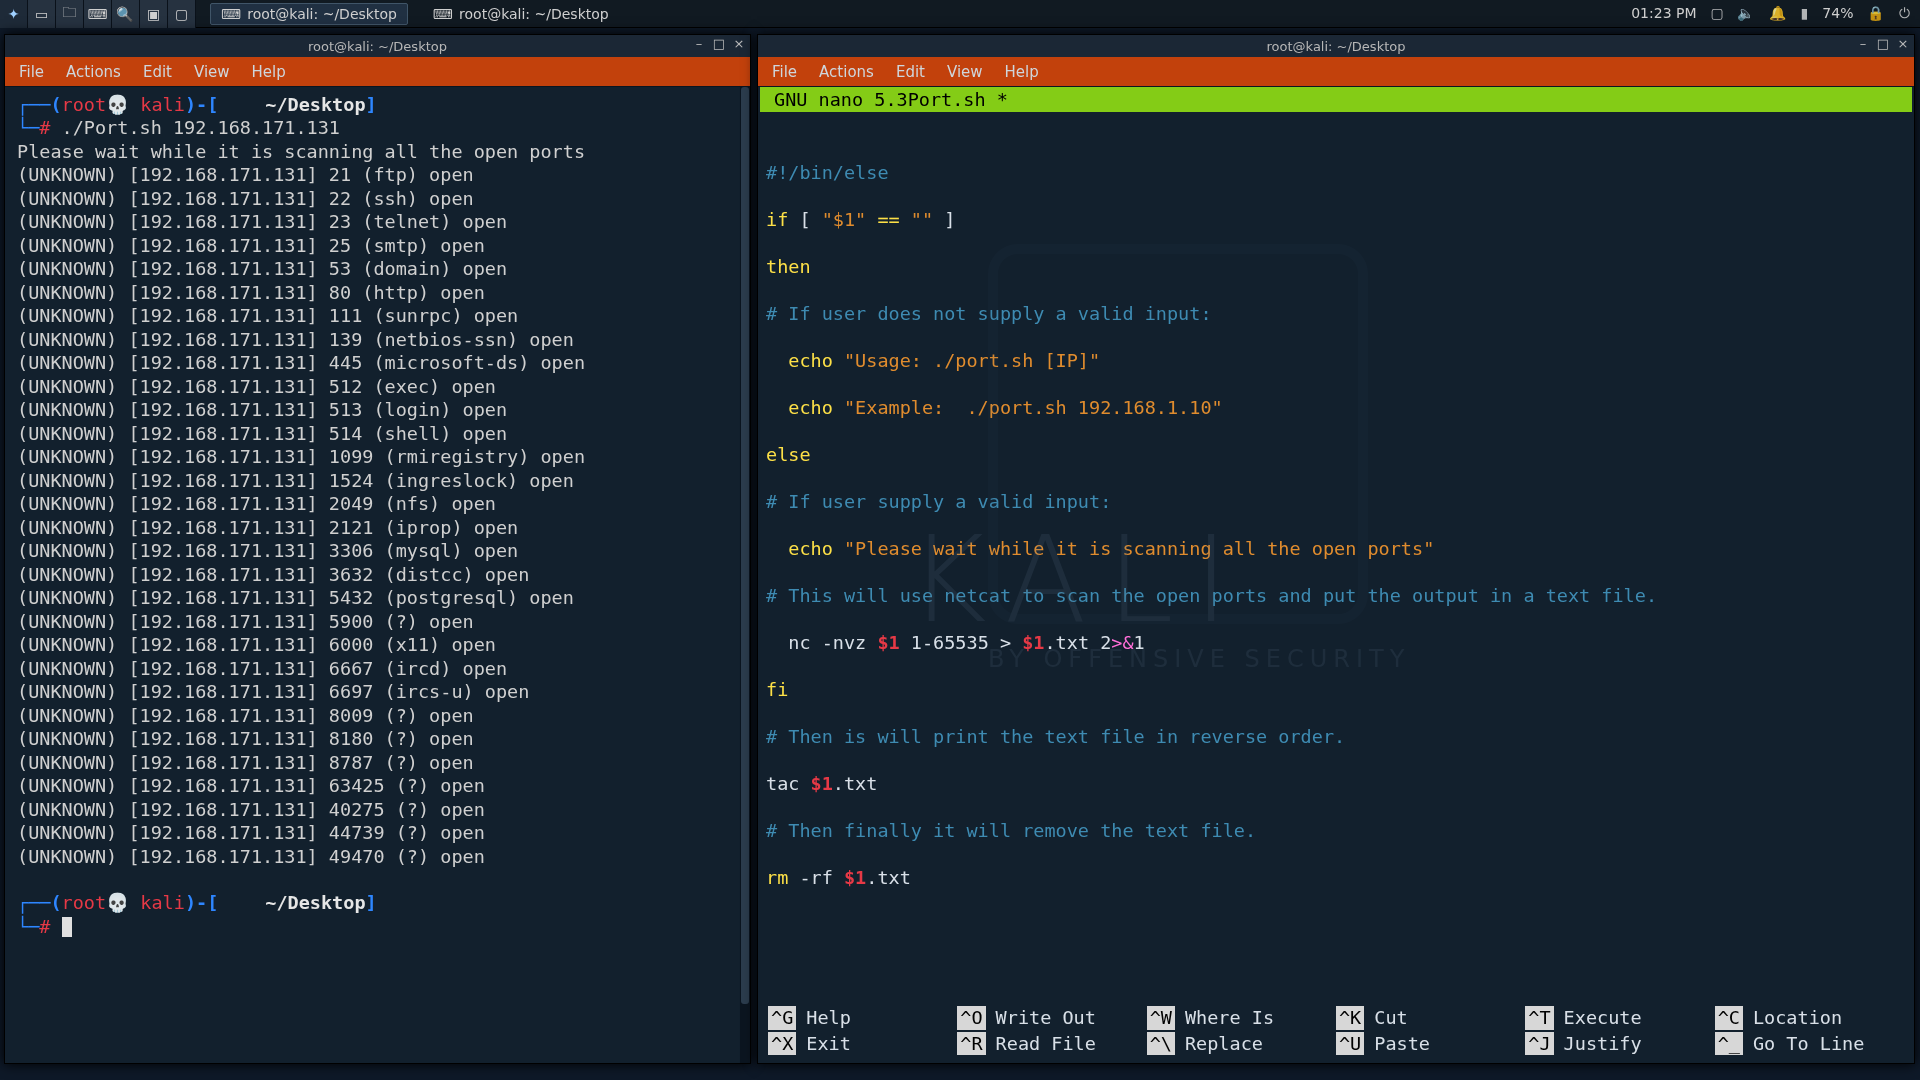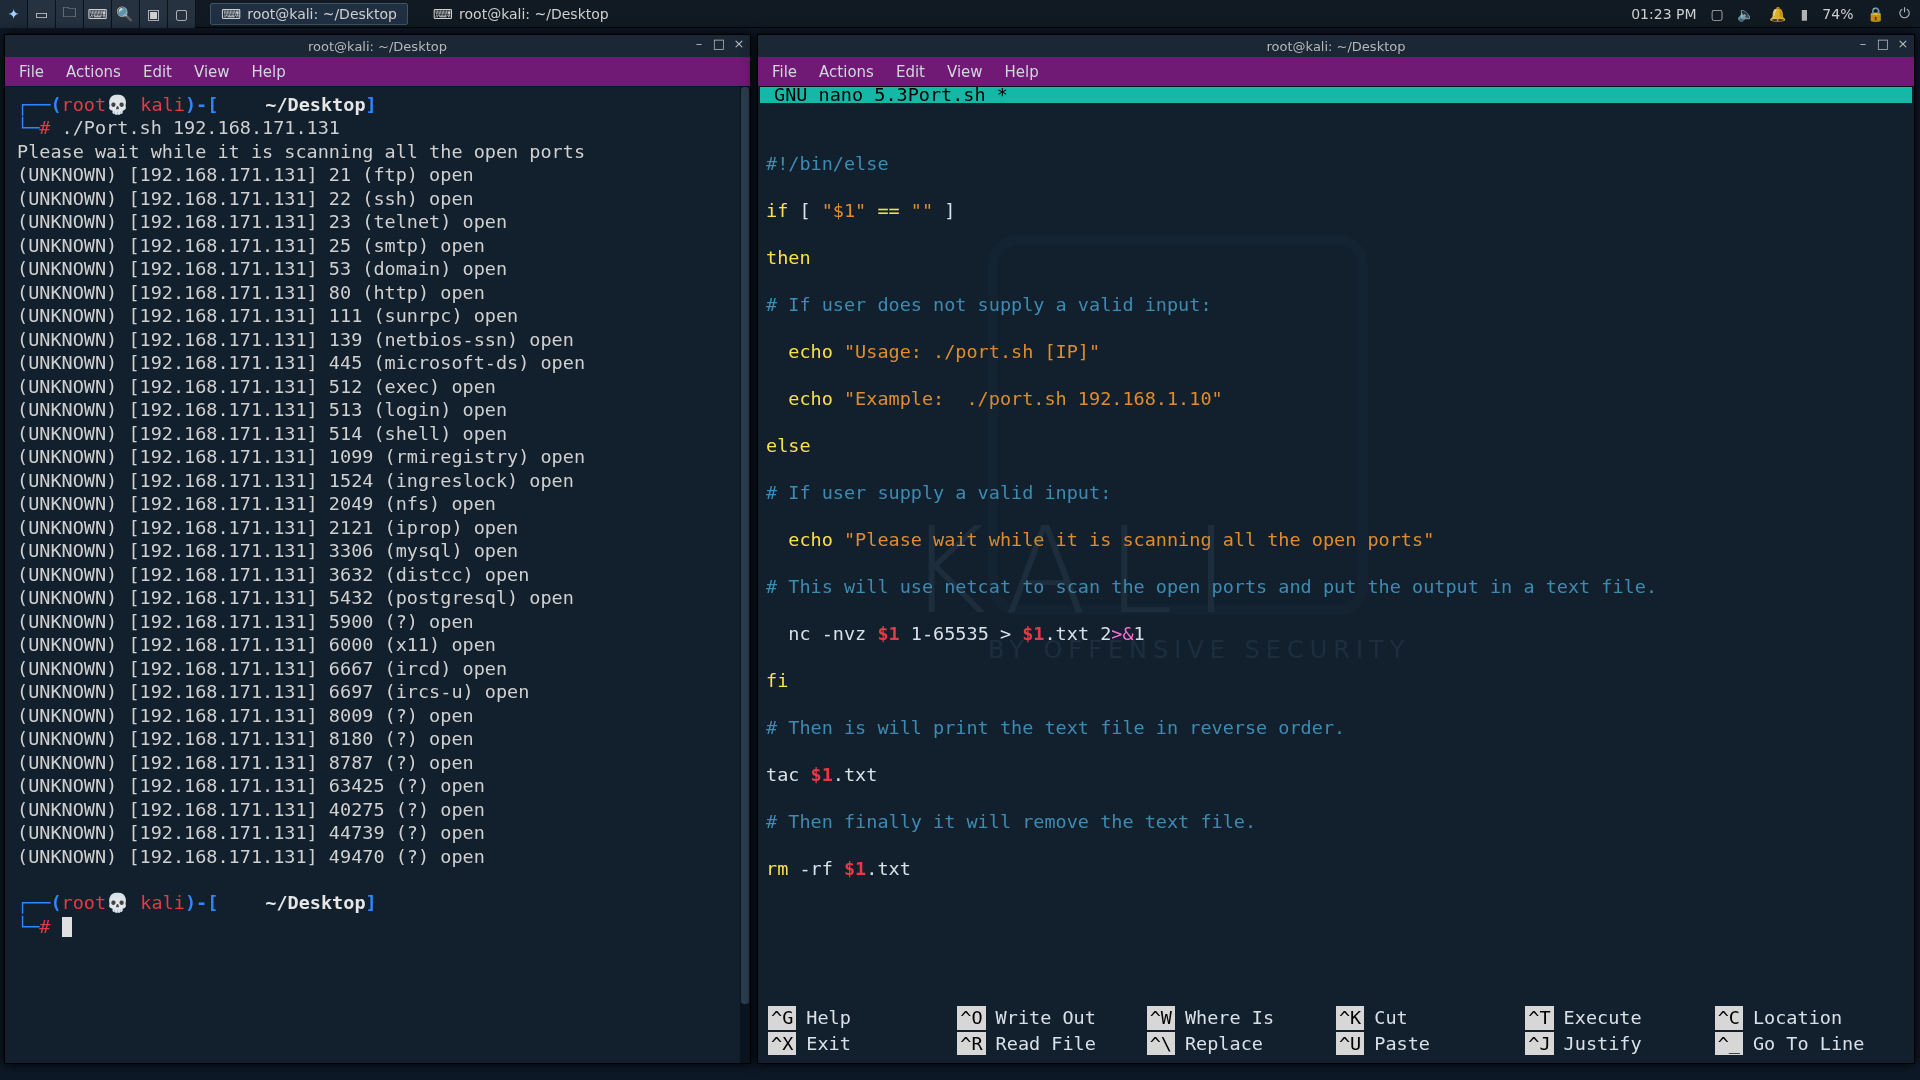--- a/index.html
+++ b/index.html
@@ -33,21 +33,21 @@
   .panel .launcher-btn.kali { background:#1e2a38; color:#9fd0ff; }
   .panel .launcher-btn.folder { }
   .panel .launcher-btn.term { }
   .panel .launcher-btn.mag { }
   .panel .launcher-btn.cards { }
 
   .panel .task { display:flex; align-items:center; height:22px; gap:6px; padding:0 10px; margin-left:14px;
     background:#203042; border:1px solid #405568; border-radius:2px; }
   .panel .task.inactive { background:transparent; border:1px solid transparent; }
   .panel .spacer { flex:1; }
-  .panel .tray { display:flex; align-items:center; gap:14px; padding-right:10px;}
+  .panel .tray { display:flex; align-items:flex-start; gap:14px; padding-right:10px;}
   .panel .tray .glyph { opacity:.85; }
 
   
   .window {
     position:absolute;
     background:#12202d;
     border:1px solid #000;
     box-shadow:0 0 12px #000;
     display:flex; flex-direction:column;
   }
@@ -57,21 +57,21 @@
   .titlebar {
     height:22px; background:#1b2735;
     display:flex; align-items:center; justify-content:center;
     font-family:"DejaVu Sans", sans-serif; font-size:13px; color:#b7b7b7;
     position:relative;
   }
   .titlebar .win-btns { position:absolute; right:4px; top:3px; display:flex; gap:6px;}
   .titlebar .win-btn { width:14px; height:14px; color:#bbb; font-size:13px; line-height:12px; text-align:center;}
 
   .menubar {
-    height:30px; background:#701a75;
+    height:30px; background:#c2410c;
     display:flex; align-items:center; gap:22px; padding:0 14px;
     font-family:"DejaVu Sans", sans-serif; font-size:15px; color:#cfd6dc;
     border-bottom:1px solid #0a1520;
   }
 
   .term-body {
     flex:1; padding:6px 6px 6px 12px;
     font-family:"DejaVu Sans Mono", monospace;
     font-size:18.5px; line-height:1.27;
     overflow:hidden;
@@ -95,21 +95,21 @@
   .c-kw     { color:#fde047; } 
   .c-str    { color:#e08c2e; } 
   .c-var    { color:#e63946; font-weight:bold;}
   .c-pink   { color:#ff6fd8; }
   .c-skull  { color:#e6e6e6; }
 
   .cursor { display:inline-block; width:10px; height:20px; background:#e0e0e0; vertical-align:text-bottom; }
 
   
   .nano-top {
-    display:flex; height:16px; background:#14b8a6; color:#000;
+    display:flex; height:25px; background:#84cc16; color:#000;
     font-size:18.5px; font-family:"DejaVu Sans Mono", monospace;
     align-items:center; padding:0 14px; margin:0 2px 2px 2px;
   }
   .nano-top .left  { flex:0 0 auto; }
   .nano-top .center{ flex:1; text-align:left; }
 
   .nano-body {
     padding:0 8px; font-size:18.5px; line-height:1.27;
     font-family:"DejaVu Sans Mono", monospace;
     white-space:pre;

